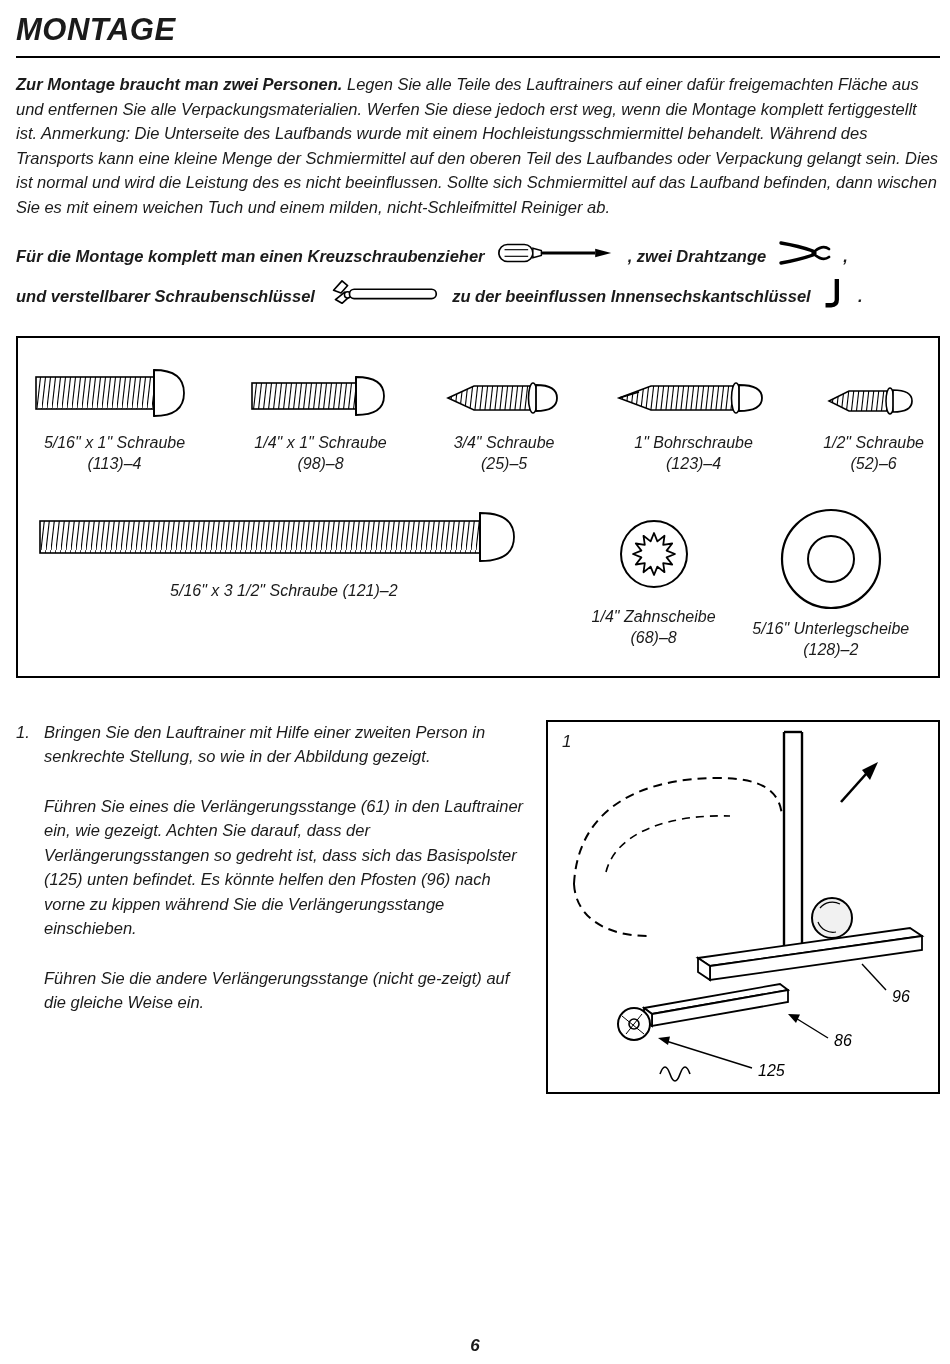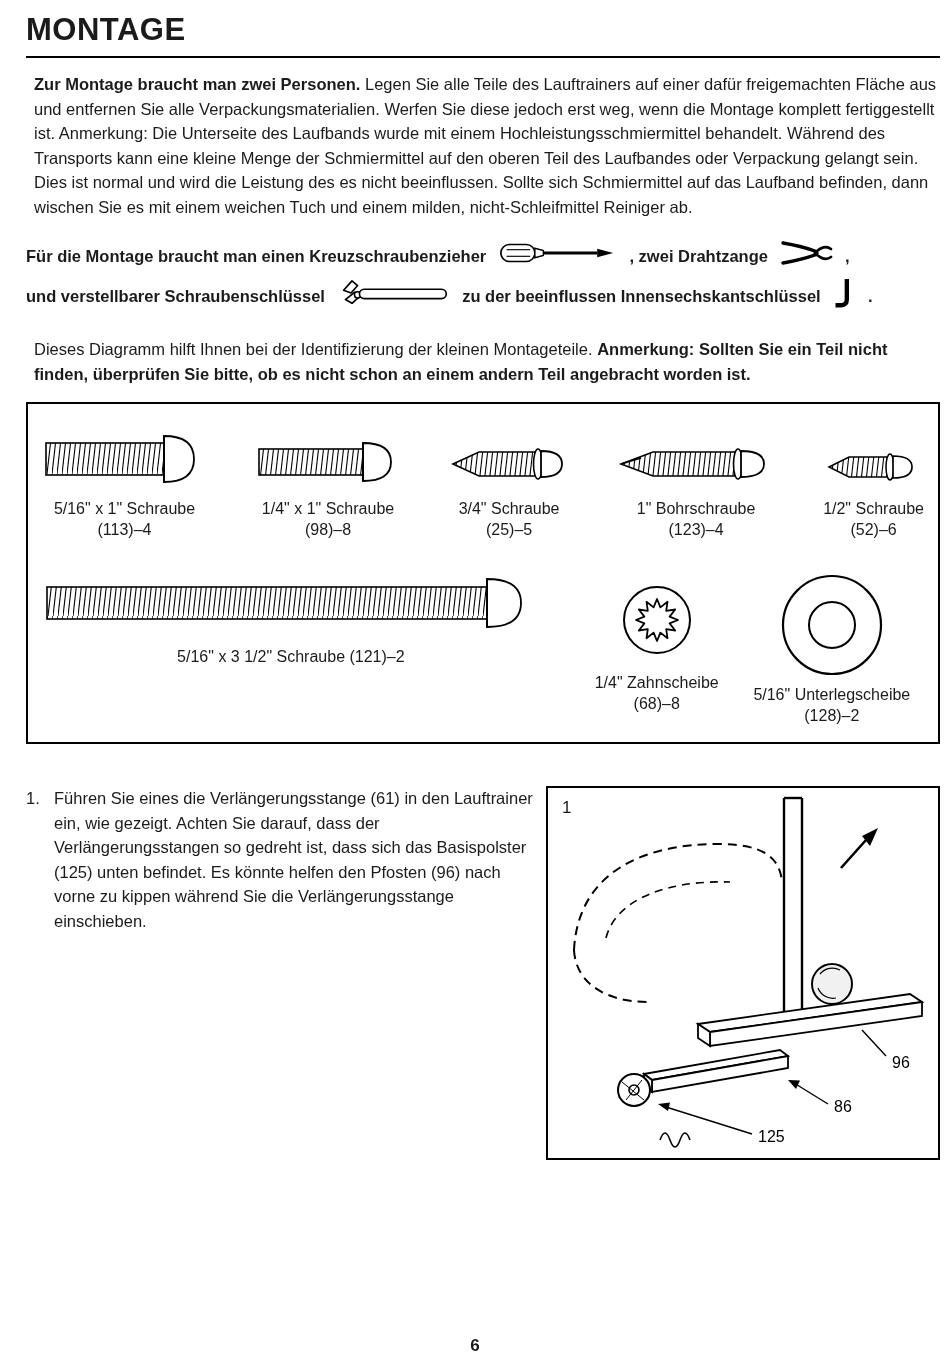--- a/index.html
+++ b/index.html
@@ -1,23 +1,23 @@
 <!DOCTYPE html>
 <html><head>
 <meta charset="utf-8">
 <style>
   * { box-sizing: border-box; }
   html,body { margin:0; padding:0; background:#ffffff; }
   body { width:950px; height:1364px; font-family:"Liberation Sans", sans-serif; color:#1b1b1b; }
-  .page { position:relative; width:950px; height:1364px; padding:10px 10px 0 26px; overflow:hidden; }
+  .page { position:relative; width:950px; height:1364px; padding:10px 10px 0 16px; overflow:hidden;font-style:italic; }
 
   .doc-title { font-size:31px; font-weight:bold; margin:2px 0 8px 0; letter-spacing:0.5px; }
   .title-rule { border-bottom:2px solid #000; margin-bottom:14px; }
 
-  .body-par { font-size:16.5px; line-height:24.5px; margin:0 0 0 8px; }
+  .body-par { font-size:16.5px; line-height:24.5px; margin:0 0 0 0; }
   .par-gap { margin-top:18px; }
   .bold { font-weight:bold; }
 
   .tools-par { font-weight:bold; font-size:16.5px; line-height:32px; margin-top:20px; }
   .tool-icon { display:inline-block; vertical-align:middle; margin:0 8px; }
 
   .hardware-box { border:2px solid #000; margin-top:16px; padding:26px 14px 16px 14px; }
   .hw-row1 { display:flex; justify-content:space-between; align-items:flex-end; }
   .hw-item { display:flex; flex-direction:column; align-items:center; text-align:center; }
   .hw-item svg { margin-bottom:10px; }
@@ -53,21 +53,21 @@
 </svg>
 
 <div class="page">
 
   <div class="doc-title">MONTAGE</div>
   <div class="title-rule"></div>
 
   <p class="body-par"><span class="bold">Zur Montage braucht man zwei Personen.</span><span> Legen Sie alle Teile des Lauftrainers auf einer dafür freigemachten Fläche aus und entfernen Sie alle Verpackungsmaterialien. Werfen Sie diese jedoch erst weg, wenn die Montage komplett fertiggestellt ist. Anmerkung: Die Unterseite des Laufbands wurde mit einem Hochleistungsschmiermittel behandelt. Während des Transports kann eine kleine Menge der Schmiermittel auf den oberen Teil des Laufbandes oder Verpackung gelangt sein. Dies ist normal und wird die Leistung des es nicht beeinflussen. Sollte sich Schmiermittel auf das Laufband befinden, dann wischen Sie es mit einem weichen Tuch und einem milden, nicht-Schleifmittel Reiniger ab.</span></p>
 
   <p class="tools-par">
-    <span>Für die Montage braucht man einen Kreuzschraubenzieher</span>
+    <span>Für die Montage komplett man einen Kreuzschraubenzieher</span>
     <span class="tool-icon"><svg width="118" height="24" viewBox="0 0 125 24">
       <rect x="2" y="3" width="36" height="18" rx="9" fill="#fff" stroke="#000" stroke-width="1.8"></rect>
       <line x1="8" y1="8.5" x2="33" y2="8.5" stroke="#000" stroke-width="1.2"></line>
       <line x1="8" y1="15.5" x2="33" y2="15.5" stroke="#000" stroke-width="1.2"></line>
       <path d="M38 7 L47 9.5 L47 14.5 L38 17 Z" fill="#fff" stroke="#000" stroke-width="1.5"></path>
       <line x1="47" y1="12" x2="104" y2="12" stroke="#000" stroke-width="3"></line>
       <polygon points="121,12 104,7.5 104,16.5" fill="#000"></polygon>
     </svg></span>
     <span>, zwei Drahtzange</span>
     <span class="tool-icon"><svg width="52" height="28" viewBox="0 0 52 28">
@@ -86,21 +86,20 @@
       <circle cx="21" cy="18" r="3.4" fill="#fff" stroke="#000" stroke-width="1.6"></circle>
       <rect x="23" y="12" width="93" height="10" rx="5" fill="#fff" stroke="#000" stroke-width="1.8"></rect>
     </svg></span>
     <span>zu der beeinflussen Innensechskantschlüssel</span>
     <span class="tool-icon"><svg width="22" height="32" viewBox="0 0 22 34">
       <path d="M14 2 L14 24 Q14 30 8 30 L2 30" fill="none" stroke="#000" stroke-width="4.6"></path>
     </svg></span>
     <span>.</span>
   </p>
 
-  <p class="body-par par-gap"><span>Dieses Diagramm hilft Ihnen bei der Identifizierung der kleinen Montageteile. </span><span class="bold">Anmerkung: Sollten Sie ein Teil nicht finden, überprüfen Sie bitte, ob es nicht schon an einem andern Teil angebracht worden ist.</span></p>
 
   <div class="hardware-box">
     <div class="hw-row1">
 
       <div class="hw-item">
         <svg width="165" height="58" viewBox="0 0 165 58">
           <rect x="4" y="13" width="118" height="32" fill="url(#thr)" stroke="#000" stroke-width="1.6"></rect>
           <path d="M122 6 Q152 6 152 29 Q152 52 122 52 Z" fill="#fff" stroke="#000" stroke-width="1.8"></path>
           <line x1="122" y1="6" x2="122" y2="52" stroke="#000" stroke-width="1.8"></line>
         </svg>
@@ -178,21 +177,23 @@
         <div class="hw-label">(128)–2</div>
       </div>
     </div>
   </div>
 
   <div class="step-section">
     <div class="step-text">
       <div class="step">
         <div class="step-no">1.</div>
         <div class="step-body">
+          <p>Bringen Sie den Lauftrainer mit Hilfe einer zweiten Person in senkrechte Stellung, so wie in der Abbildung gezeigt.</p>
           <p>Führen Sie eines die Verlängerungsstange (61) in den Lauftrainer ein, wie gezeigt. Achten Sie darauf, dass der Verlängerungsstangen so gedreht ist, dass sich das Basispolster (125) unten befindet. Es könnte helfen den Pfosten (96) nach vorne zu kippen während Sie die Verlängerungsstange einschieben.</p>
+          <p>Führen Sie die andere Verlängerungsstange (nicht ge-zeigt) auf die gleiche Weise ein.</p>
         </div>
       </div>
     </div>
 
     <div class="figure-box">
       <span class="fig-num">1</span>
       <svg width="390" height="370" viewBox="0 0 390 370">
 
         <line x1="293" y1="80" x2="318" y2="52" stroke="#000" stroke-width="2.6"></line>
         <polygon points="330,40 314,48 322,58" fill="#000"></polygon>

